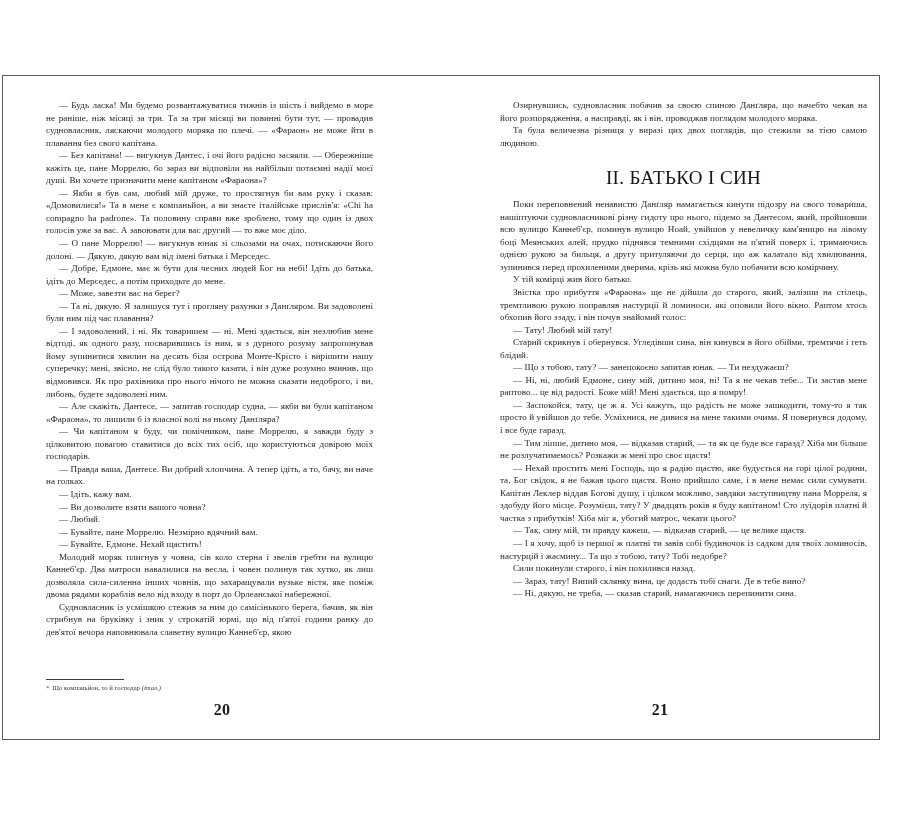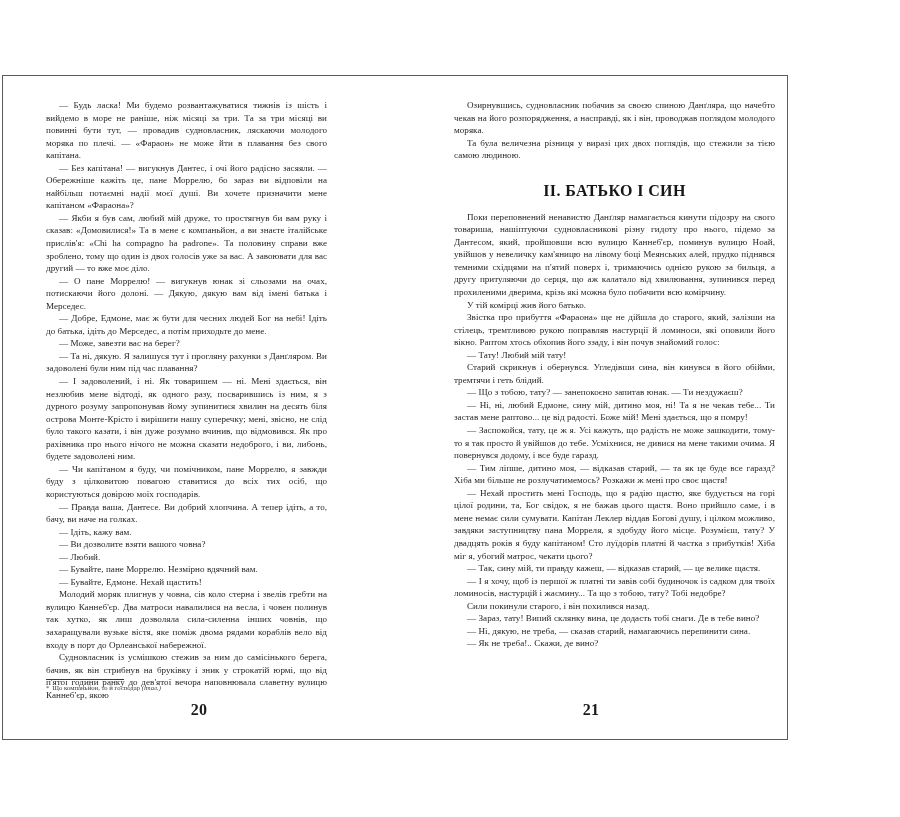--- a/index.html
+++ b/index.html
@@ -13,21 +13,21 @@
     height: 817px;
     overflow: hidden;
     font-family: "Liberation Serif", "DejaVu Serif", serif;
     color: #1b1b1d;
   }
 
   .spread {
     position: absolute;
     left: 2px;
     top: 75px;
-    width: 786px;
+    width: 878px;
     height: 665px;
     border: 1px solid #5a5a60;
     background: #ffffff;
     box-sizing: border-box;
   }
 
   .pages {
     position: absolute;
     left: 0; top: 0; right: 0; bottom: 0;
     display: flex;
@@ -66,23 +66,23 @@
   }
   .textcol p.noindent {
     text-indent: 0;
   }
   .textcol p.dialogue {
     text-indent: 13px;
   }
 
   .chapter-heading {
     text-align: center;
-    font-size: 16px;
+    font-size: 19px;
     line-height: 16px;
-    font-weight: 700;
+    font-weight: 400;
     letter-spacing: 0.35px;
     margin: 21px 0 12px 0;
     color: #16161a;
   }
 
   .footnote-area {
     position: absolute;
     left: 43px;
     bottom: 47px;
     width: 292px;
@@ -129,20 +129,21 @@
     <div class="page page-left">
       <div class="textcol">
         <p class="dialogue">— Будь ласка! Ми будемо розвантажуватися тижнів із шість і вийдемо в море не раніше, ніж місяці за три. Та за три місяці ви повинні бути тут, — провадив судновласник, ляскаючи молодого моряка по плечі. — «Фараон» не може йти в плавання без свого капітана.</p>
         <p class="dialogue">— Без капітана! — вигукнув Дантес, і очі його радісно засяяли. — Обережніше кажіть це, пане Моррелю, бо зараз ви відповіли на найбільш потаємні надії моєї душі. Ви хочете призначити мене капітаном «Фараона»?</p>
         <p class="dialogue"><span>— Якби я був сам, любий мій друже, то простягнув би вам руку і сказав: «Домовилися!» Та в мене є компаньйон, а ви знаєте італійське прислів'я: «Chi ha compagno ha padrone». Та половину справи вже зроблено, тому що один із двох голосів уже за вас. А завоювати для вас другий — то вже моє діло.</span></p>
         <p class="dialogue">— О пане Моррелю! — вигукнув юнак зі сльозами на очах, потискаючи його долоні. — Дякую, дякую вам від імені батька і Мерседес.</p>
         <p class="dialogue">— Добре, Едмоне, має ж бути для чесних людей Бог на небі! Ідіть до батька, ідіть до Мерседес, а потім приходьте до мене.</p>
         <p class="dialogue">— Може, завезти вас на берег?</p>
         <p class="dialogue">— Та ні, дякую. Я залишуся тут і прогляну рахунки з Данґляром. Ви задоволені були ним під час плавання?</p>
         <p class="dialogue">— І задоволений, і ні. Як товаришем — ні. Мені здається, він незлюбив мене відтоді, як одного разу, посварившись із ним, я з дурного розуму запропонував йому зупинитися хвилин на десять біля острова Монте-Крісто і вирішити нашу суперечку; мені, звісно, не слід було такого казати, і він дуже розумно вчинив, що відмовився. Як про рахівника про нього нічого не можна сказати недоброго, і ви, либонь, будете задоволені ним.</p>
+        <p class="dialogue">— Але скажіть, Дантесе, — запитав господар судна, — якби ви були капітаном «Фараона», то лишили б із власної волі на ньому Данґляра?</p>
         <p class="dialogue">— Чи капітаном я буду, чи помічником, пане Моррелю, я завжди буду з цілковитою повагою ставитися до всіх тих осіб, що користуються довірою моїх господарів.</p>
         <p class="dialogue">— Правда ваша, Дантесе. Ви добрий хлопчина. А тепер ідіть, а то, бачу, ви наче на голках.</p>
         <p class="dialogue">— Ідіть, кажу вам.</p>
         <p class="dialogue">— Ви дозволите взяти вашого човна?</p>
         <p class="dialogue">— Любий.</p>
         <p class="dialogue">— Бувайте, пане Моррелю. Незмірно вдячний вам.</p>
         <p class="dialogue">— Бувайте, Едмоне. Нехай щастить!</p>
         <p>Молодий моряк плигнув у човна, сів коло стерна і звелів гребти на вулицю Каннеб'єр. Два матроси навалилися на весла, і човен полинув так хутко, як лиш дозволяла сила-силенна інших човнів, що захаращували вузьке вістя, яке поміж двома рядами кораблів вело від входу в порт до Орлеанської набережної.</p>
         <p>Судновласник із усмішкою стежив за ним до самісінького берега, бачив, як він стрибнув на бруківку і зник у строкатій юрмі, що від п'ятої години ранку до дев'ятої вечора наповнювала славетну вулицю Каннеб'єр, якою</p>
       </div>
@@ -170,20 +171,19 @@
         <p class="dialogue">— Що з тобою, тату? — занепокоєно запитав юнак. — Ти нездужаєш?</p>
         <p class="dialogue">— Ні, ні, любий Едмоне, сину мій, дитино моя, ні! Та я не чекав тебе... Ти застав мене раптово... це від радості. Боже мій! Мені здається, що я помру!</p>
         <p class="dialogue">— Заспокойся, тату, це ж я. Усі кажуть, що радість не може зашкодити, тому-то я так просто й увійшов до тебе. Усміхнися, не дивися на мене такими очима. Я повернувся додому, і все буде гаразд.</p>
         <p class="dialogue">— Тим ліпше, дитино моя, — відказав старий, — та як це буде все гаразд? Хіба ми більше не розлучатимемось? Розкажи ж мені про своє щастя!</p>
         <p class="dialogue">— Нехай простить мені Господь, що я радію щастю, яке будується на горі цілої родини, та, Бог свідок, я не бажав цього щастя. Воно прийшло саме, і в мене немає сили сумувати. Капітан Леклер віддав Богові душу, і цілком можливо, завдяки заступництву пана Морреля, я здобуду його місце. Розумієш, тату? У двадцять років я буду капітаном! Сто луїдорів платні й частка з прибутків! Хіба міг я, убогий матрос, чекати цього?</p>
         <p class="dialogue">— Так, сину мій, ти правду кажеш, — відказав старий, — це велике щастя.</p>
         <p class="dialogue">— І я хочу, щоб із першої ж платні ти завів собі будиночок із садком для твоїх ломиносів, настурцій і жасмину... Та що з тобою, тату? Тобі недобре?</p>
         <p>Сили покинули старого, і він похилився назад.</p>
         <p class="dialogue">— Зараз, тату! Випий склянку вина, це додасть тобі снаги. Де в тебе вино?</p>
         <p class="dialogue">— Ні, дякую, не треба, — сказав старий, намагаючись перепинити сина.</p>
-        <p class="dialogue">— Як не треба!.. Скажи, де вино?</p>
       </div>
 
       <div class="folio">21</div>
     </div>
 
   </div>
 </div>
 
 </body></html>

